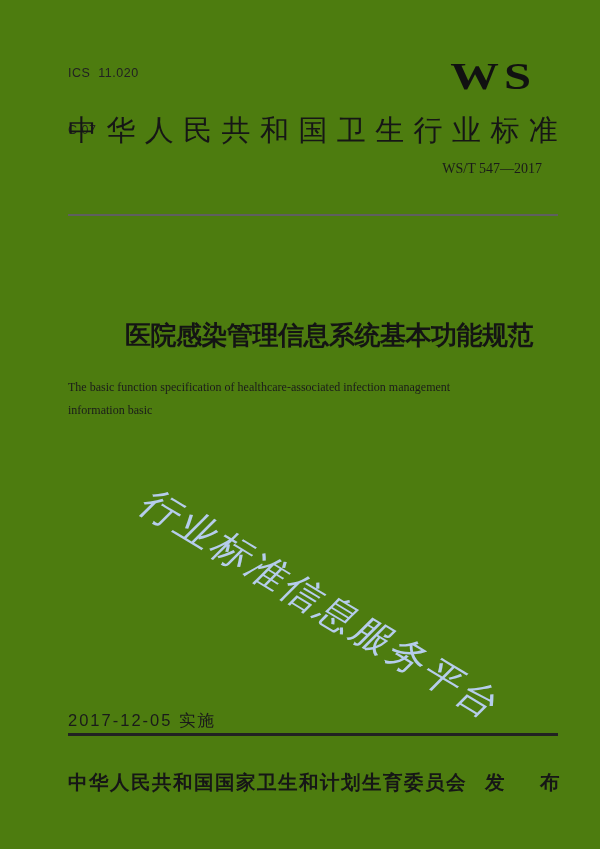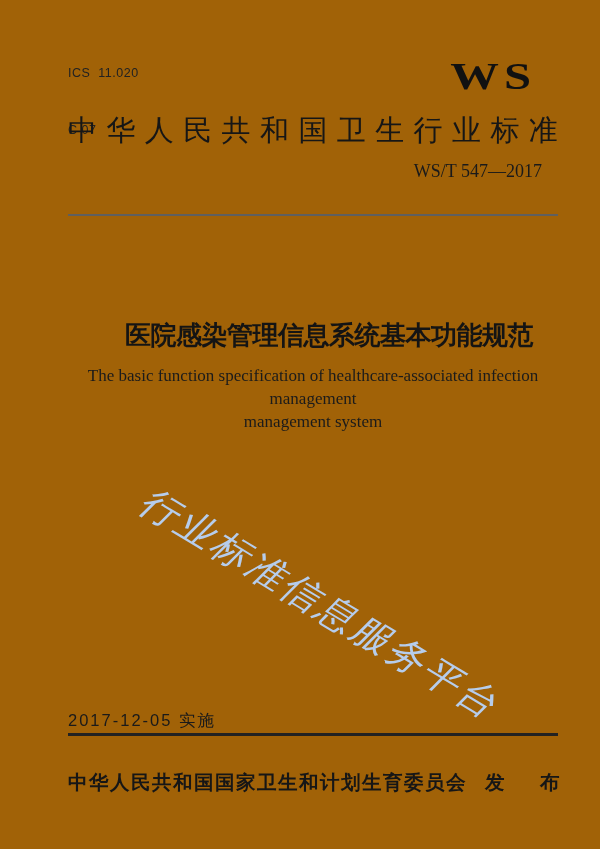--- a/index.html
+++ b/index.html
@@ -5,21 +5,21 @@
   html, body {
     margin: 0;
     padding: 0;
     background: #e8e8e8;
   }
   .page {
     position: relative;
     width: 600px;
     height: 849px;
     margin: 0 auto;
-    background: #a16207;
+    background: #4d7c0f;
     overflow: hidden;
     font-family: "Liberation Sans", sans-serif;
     color: #1d1d1d;
   }
   
   .col { position: absolute; left: 68px; width: 490px; }
 
   .ics-block {
     top: 26px;
     font-size: 12.5px;
@@ -56,45 +56,44 @@
     margin-right: -9.4px;
     color: #161616;
   }
 
   .std-number {
     top: 161px;
     text-align: right;
     padding-right: 16px;
     box-sizing: border-box;
     font-family: "Liberation Serif", serif;
-    font-size: 18px;
+    font-size: 14px;
     color: #1a1a1a;
   }
 
   .rule-top {
     top: 214px;
     height: 2px;
     background: #5f5f5f;
   }
 
   .main-title-cn {
     top: 302px;
     text-align: center;
     font-size: 26px;
     font-weight: bold;
     letter-spacing: -0.5px;
     color: #141414;
     margin: 16px;
   }
 
   .sub-title-en {
-    top: 364px;
-    text-align: center;
+    top: 376px;
     font-family: "Liberation Serif", serif;
-    font-size: 17px;
+    font-size: 12px;
     line-height: 23px;
     color: #1b1b1b;
     margin: 0;
   }
 
   .watermark {
     position: absolute;
     left: 104px;
     top: 578px;
     width: 430px;
@@ -156,21 +155,21 @@
   <div class="col std-title-cn">中华人民共和国卫生行业标准</div>
 
   <div class="col std-number">WS/T 547—2017</div>
 
   <div class="col rule-top"></div>
 
   <h1 class="col main-title-cn">医院感染管理信息系统基本功能规范</h1>
 
   <p class="col sub-title-en">
     <span>The basic function specification of healthcare-associated infection management</span><br>
-    <span>management system</span>
+    <span>information basic</span>
   </p>
 
   <div class="watermark" id="watermark" style="color: rgb(182, 205, 236);">行业标准信息服务平台</div>
 
   <div class="col dates-row">
     <span>2017-12-05 实施</span>
   </div>
 
   <div class="col rule-bottom"></div>
 

